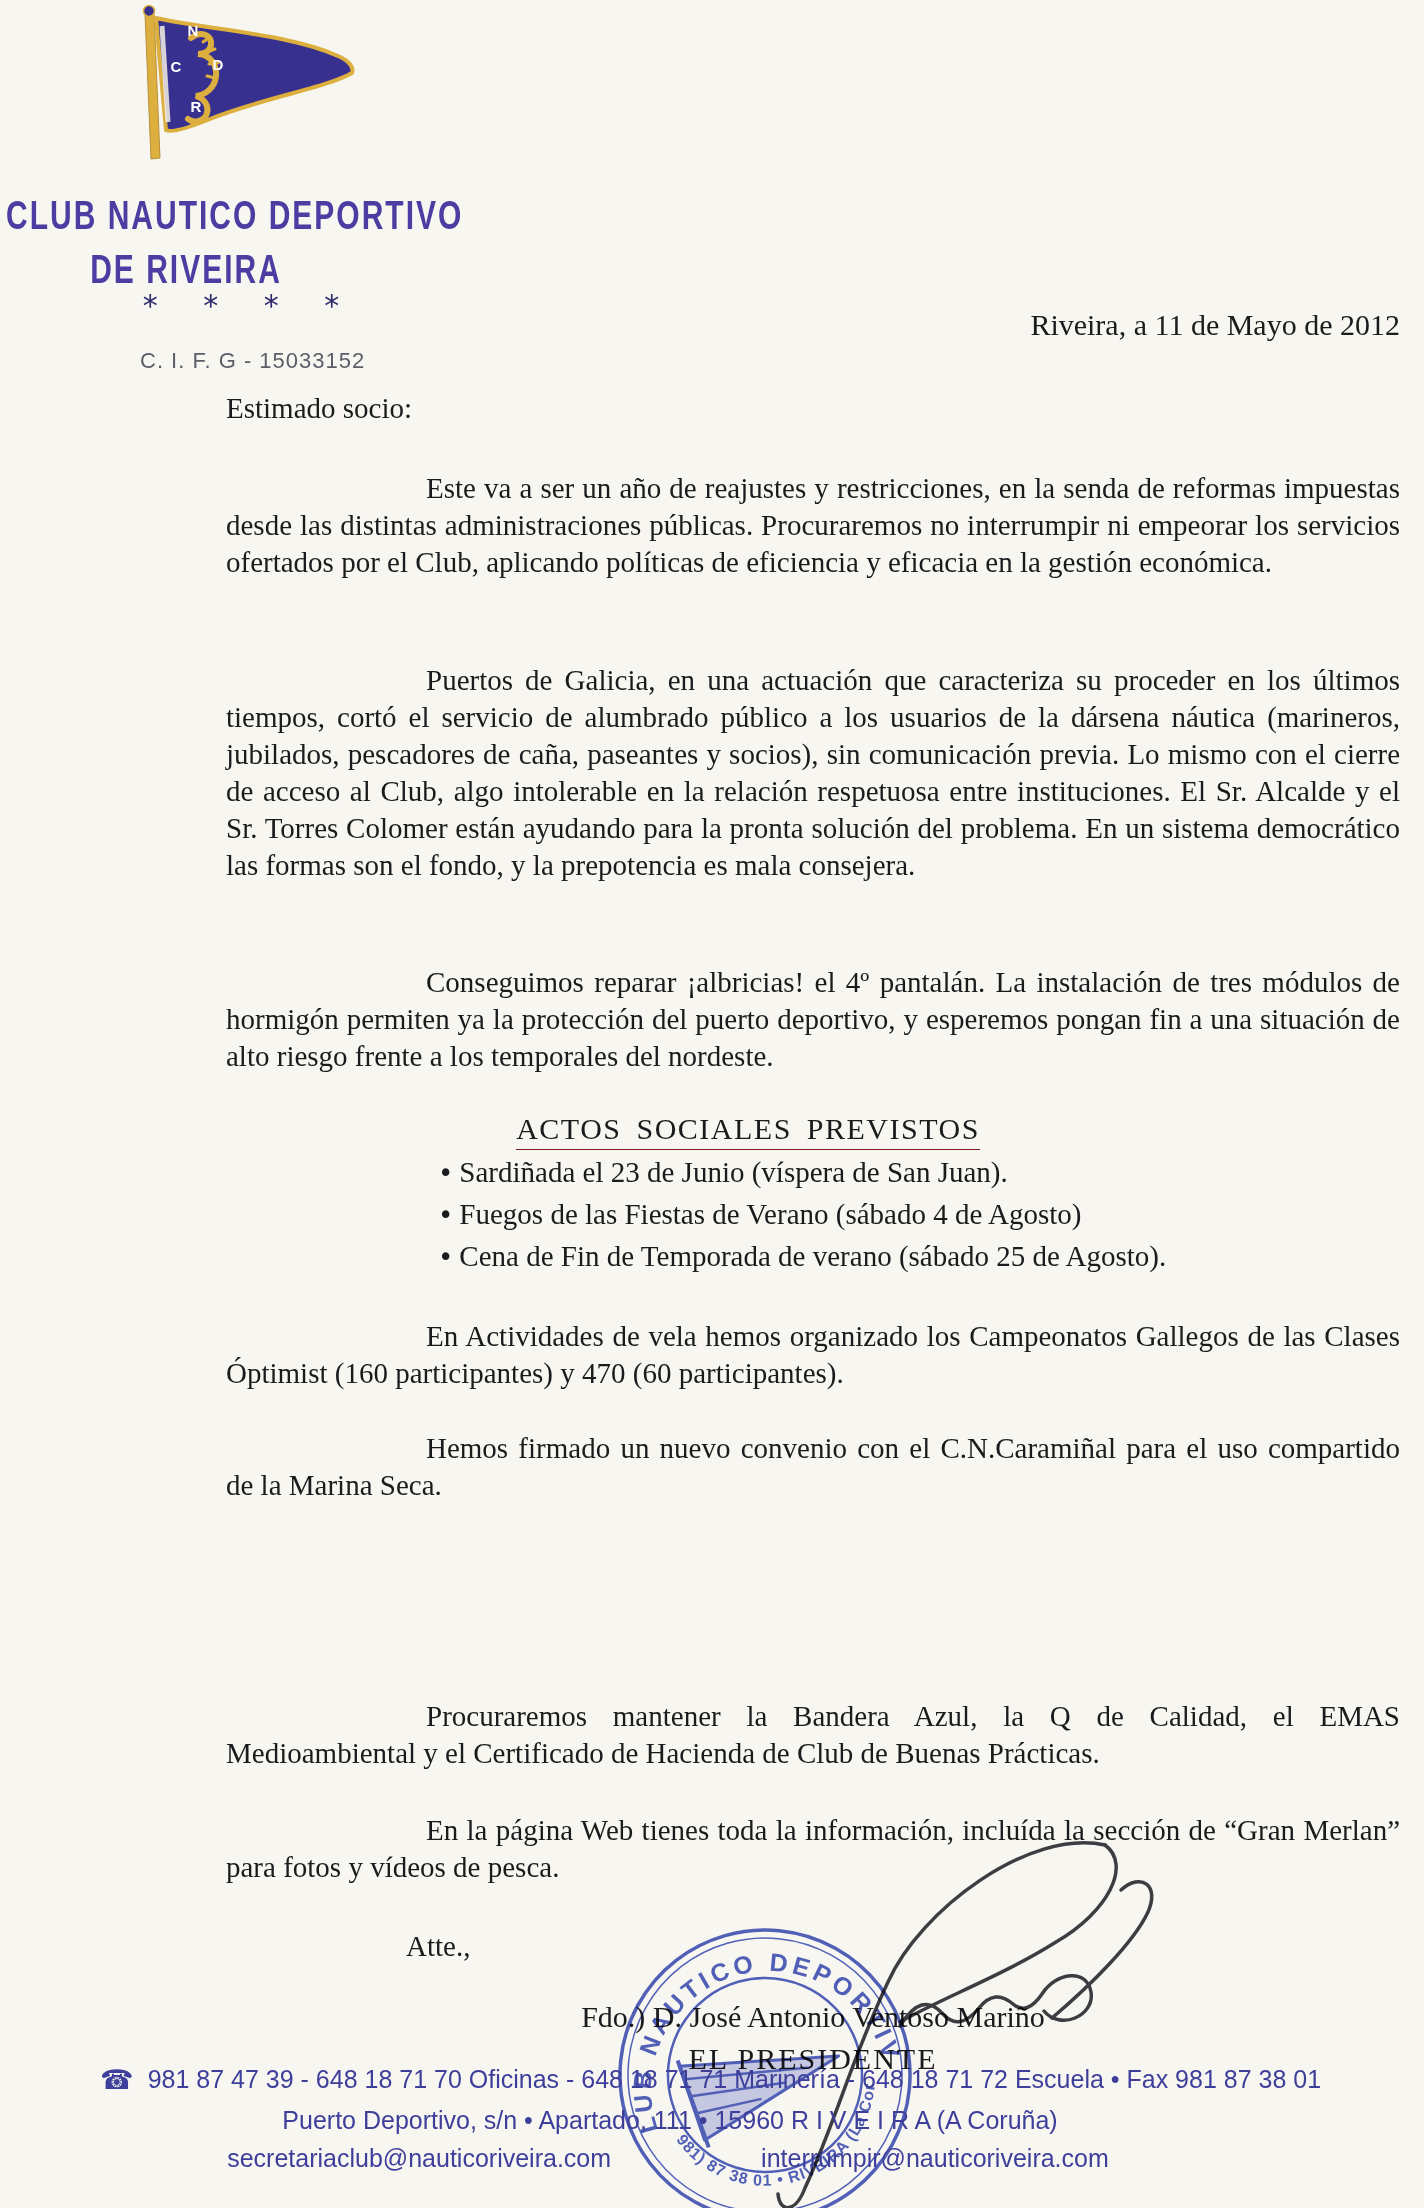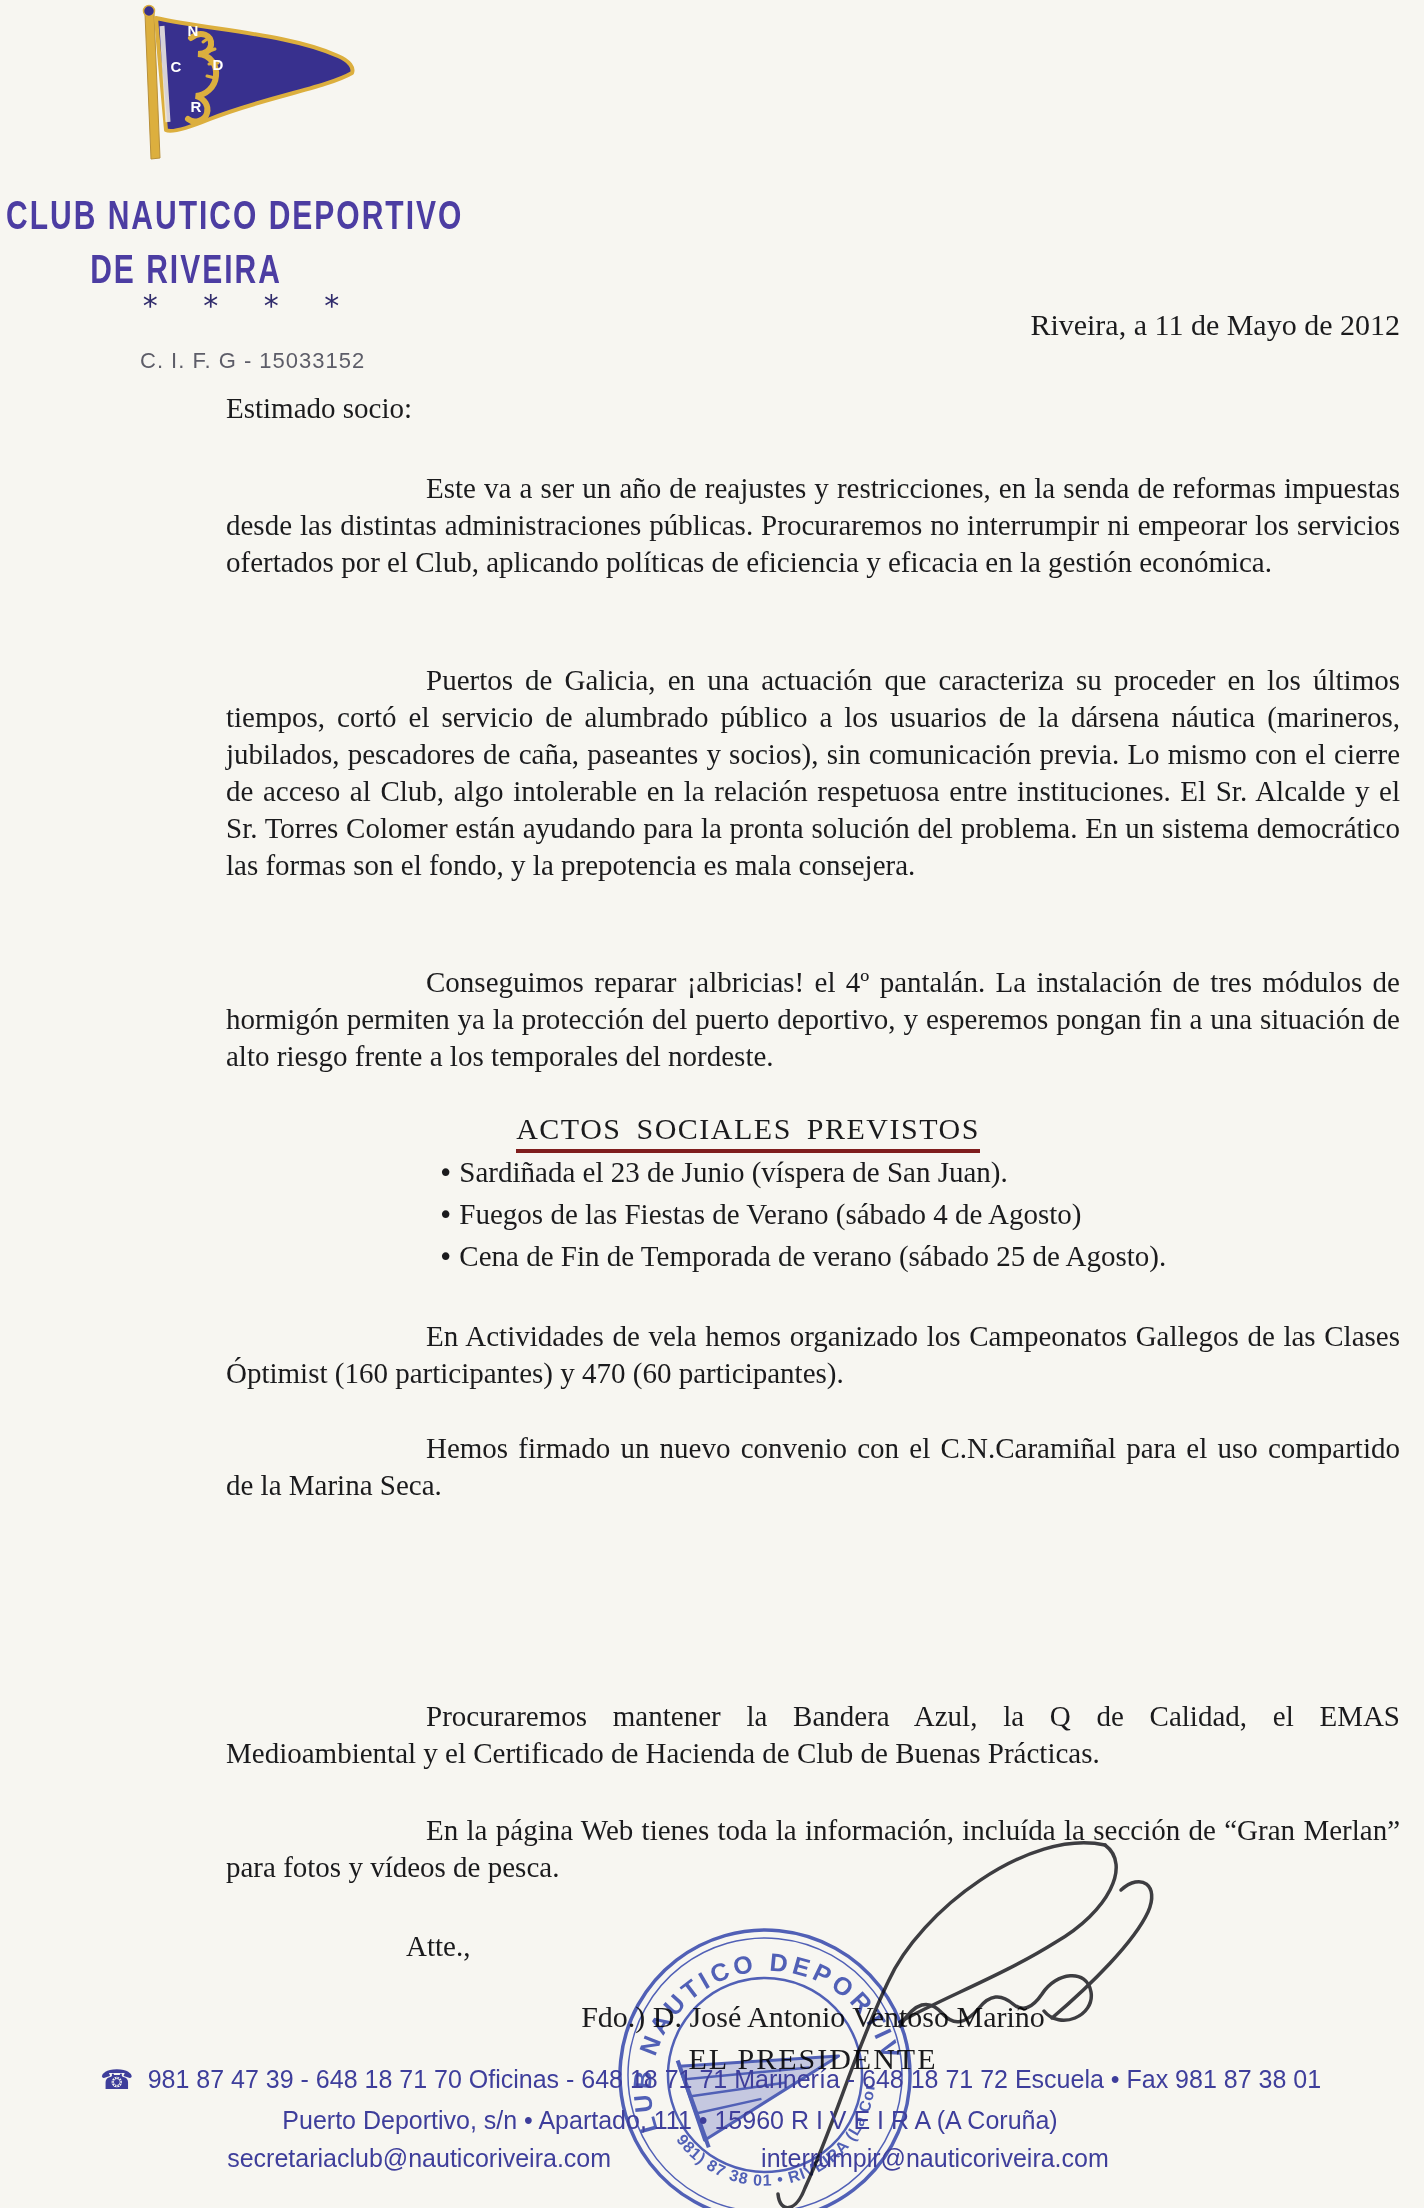--- a/index.html
+++ b/index.html
@@ -17,21 +17,21 @@
   }
   .stars{color:#2f2a6b;font-size:30px;letter-spacing:18px;font-family:"DejaVu Sans",sans-serif;}
   .cif{font-family:"Liberation Sans", sans-serif;color:#5d5d68;font-size:22px;letter-spacing:1px;white-space:nowrap;}
   
   .dateline{width:1174px;text-align:right;font-size:30px;}
   .btext{width:1174px;font-size:29px;line-height:37px;text-align:justify;}
   .indent{text-indent:200px;}
   .heading-box{width:1044px;text-align:center;}
   .heading{
     font-size:30px;letter-spacing:1.5px;word-spacing:6px;
-    border-bottom:4px solid #7f1d1d;padding-bottom:3px;display:inline-block;
+    border-bottom:1px solid #7f1d1d;padding-bottom:3px;display:inline-block;
   }
   .events{width:970px;font-size:29px;line-height:41px;margin-left:8px;}
   .event{white-space:nowrap;}
   .event .dot{font-family:"DejaVu Sans",sans-serif;font-size:26px;margin-right:6px;}
   .center-line{width:1174px;text-align:center;font-size:30px;white-space:nowrap;}
   .pres{letter-spacing:2px;}
   
   .footer{font-family:"Liberation Sans", sans-serif;color:#3e3e9b;font-size:25px;white-space:nowrap;}
   .footer-row{display:flex;align-items:center;gap:14px;}
   .phone-glyph{font-family:"DejaVu Sans",sans-serif;font-size:27px;}

